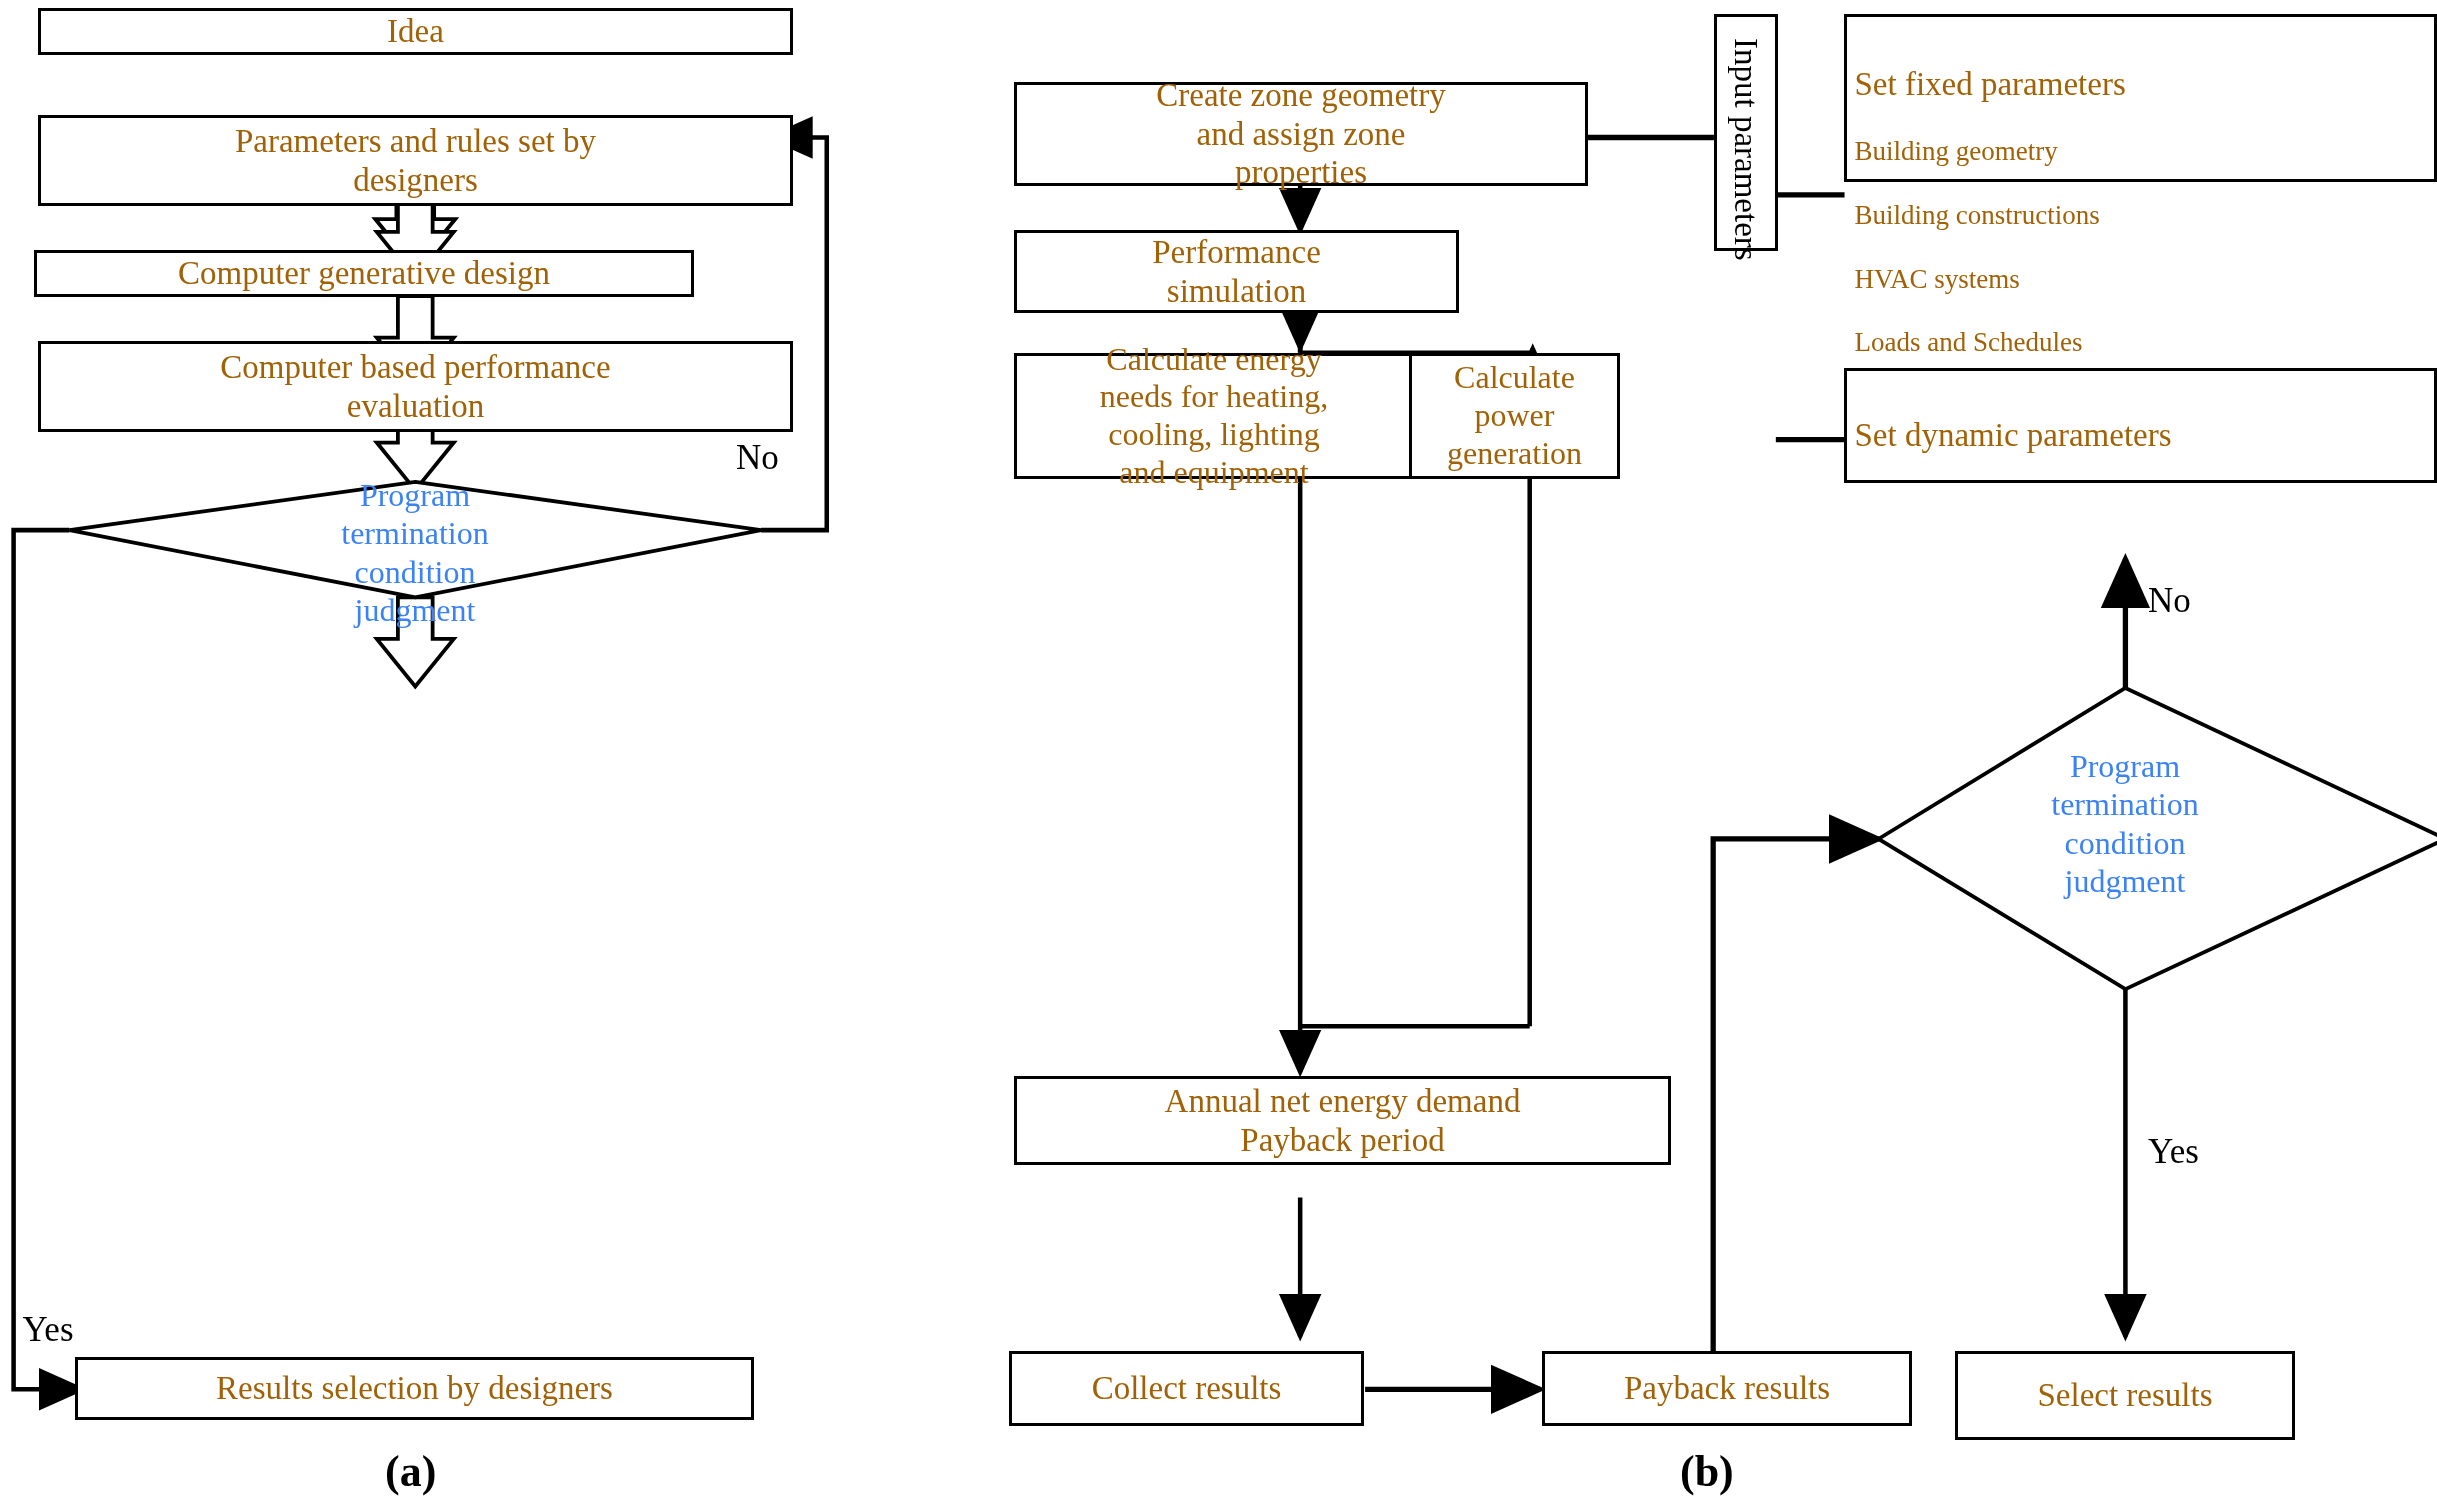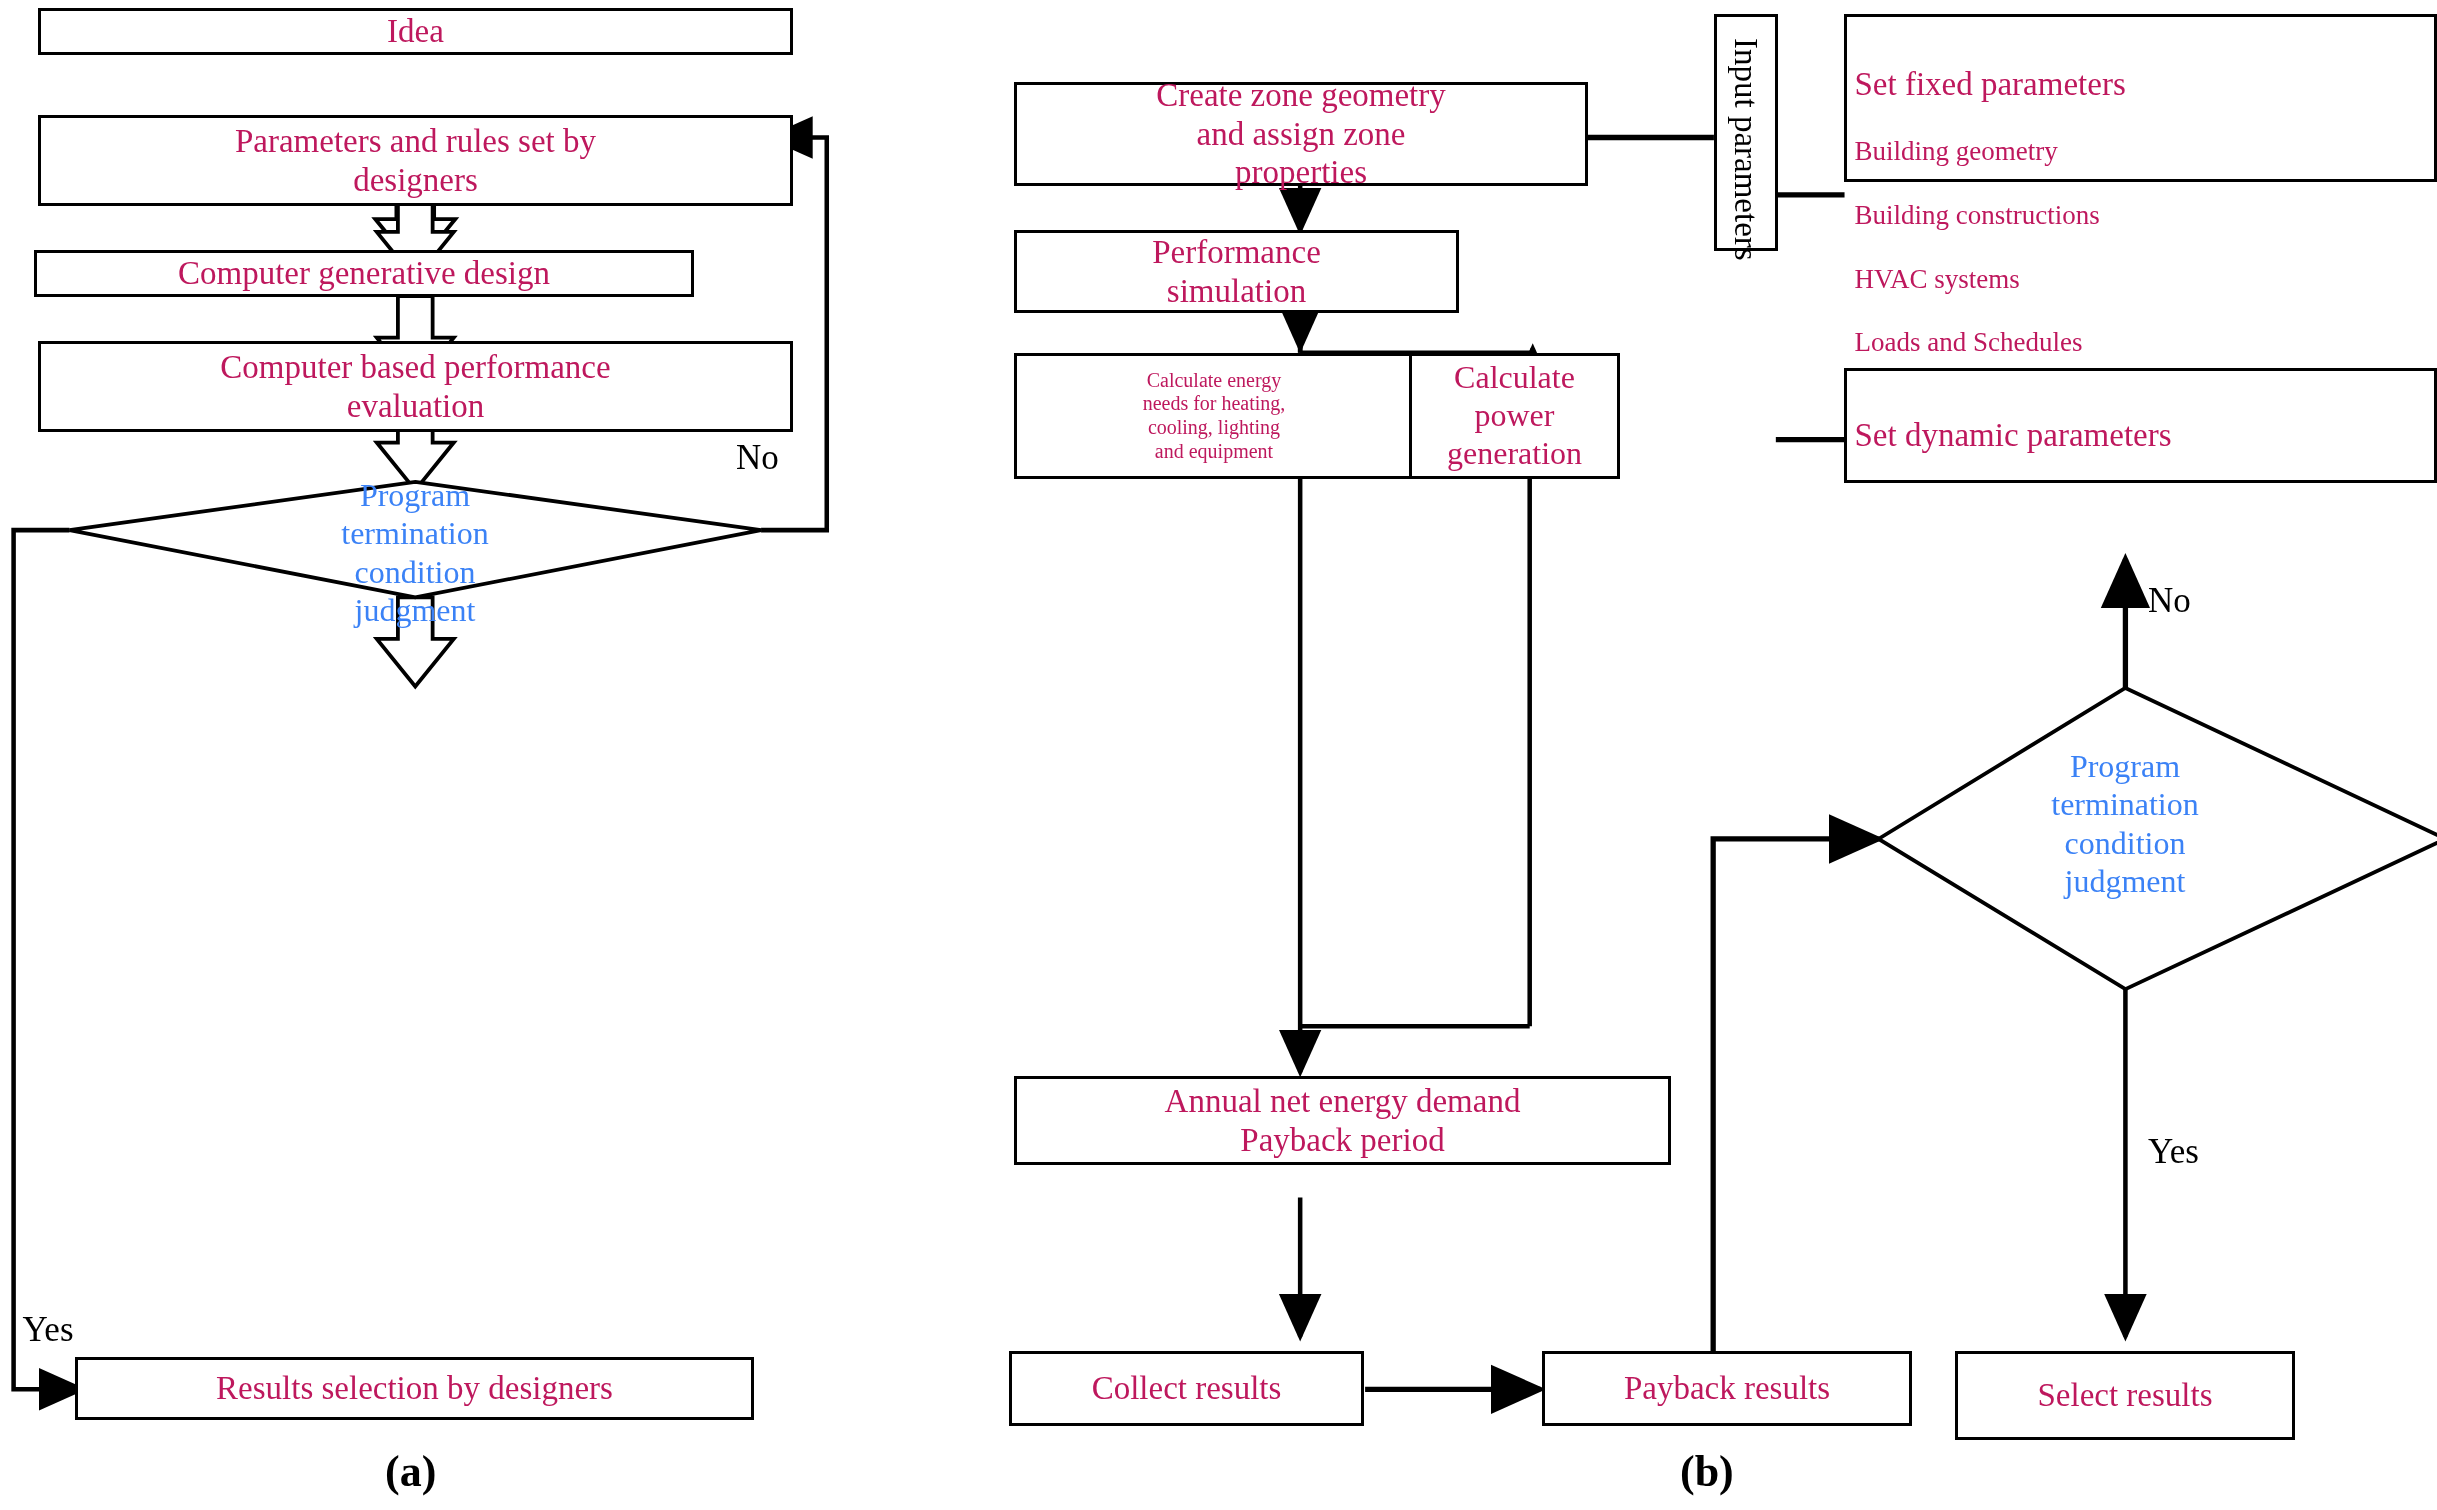--- a/index.html
+++ b/index.html
@@ -15,21 +15,21 @@
   .node{
     position:absolute;
     box-sizing:border-box;
     border:3.8px solid #000;
     background:#ffffff;
     display:flex;
     align-items:center;
     justify-content:center;
     text-align:center;
     line-height:1.18;
-    color:#be185d;
+    color:#a16207;
   }
   .node .txt{display:block;padding:0 7.5px;white-space:pre-line;}
   .lbl{
     position:absolute;
     color:#000;
     white-space:nowrap;
   }
   .diamond-text{
     position:absolute;
     text-align:center;
@@ -176,21 +176,21 @@
     <span class="txt">Create zone geometry
 and assign zone
 properties</span>
   </div>
 
   <div class="node" style="left:1014px;top:230px;width:445px;height:83px;font-size:33px;">
     <span class="txt">Performance
 simulation</span>
   </div>
 
-  <div class="node" style="left:1014px;top:353px;width:400px;height:126px;font-size:20px;">
+  <div class="node" style="left:1014px;top:353px;width:400px;height:126px;font-size:32px;">
     <span class="txt">Calculate energy
 needs for heating,
 cooling, lighting
 and equipment</span>
   </div>
 
   <div class="node" style="left:1409px;top:353px;width:211px;height:126px;font-size:32px;">
     <span class="txt">Calculate
 power
 generation</span>

